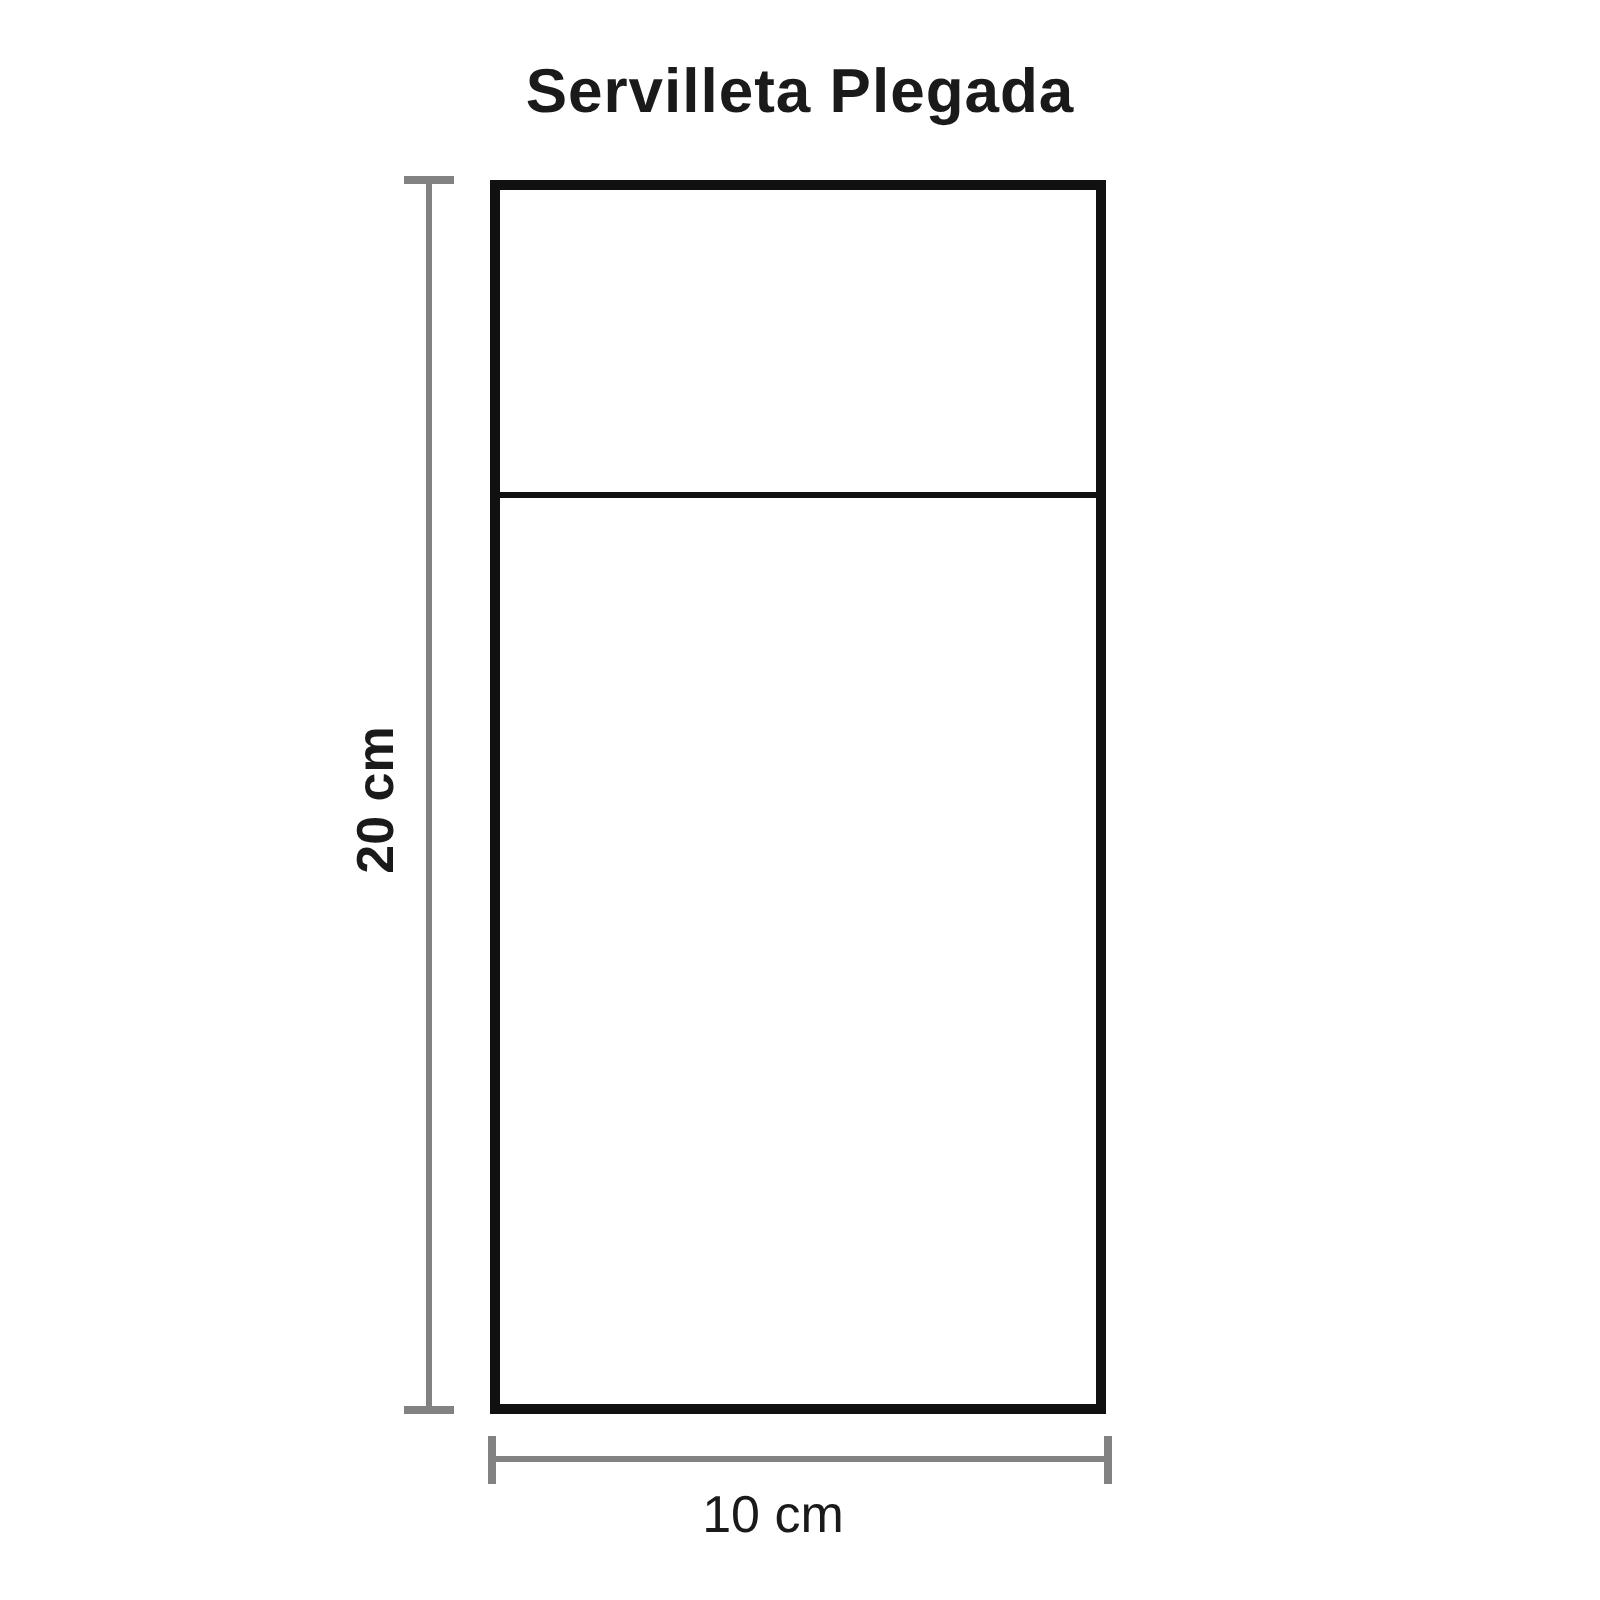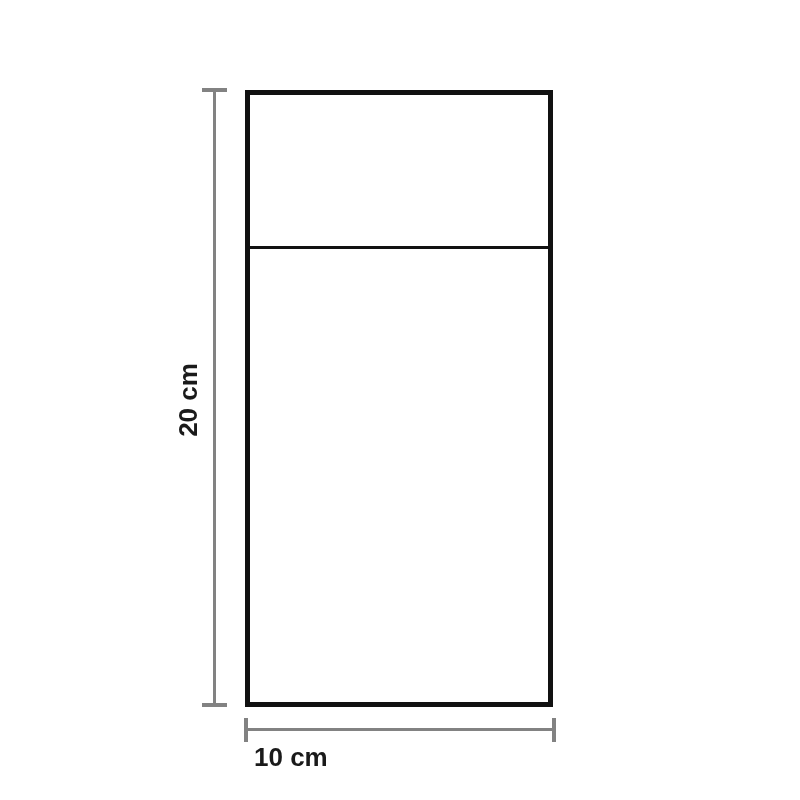--- a/index.html
+++ b/index.html
@@ -78,32 +78,34 @@
   .hdim-cap {
     position: absolute;
     top: 718px;
     width: 4px; height: 24px;
     background: var(--dimension-line);
   }
   .hdim-cap.left { left: 244px; }
   .hdim-cap.right { left: 552px; }
   .hdim-label {
     position: absolute;
-    left: 254px; top: 742px;
+    left: 231px; top: 742px;
     width: 311px;
+    text-align: center;
     font-size: 26px;
-    font-weight: bold;
+    font-weight: normal;
     color: var(--text-color);
   }
 </style>
 </head>
 <body>
 
 <div class="canvas">
 
+  <div class="title">Servilleta Plegada</div>
 
   <div class="napkin-rect">
     <div class="fold-line"></div>
   </div>
 
   <div class="vdim-cap top"></div>
   <div class="vdim-line"></div>
   <div class="vdim-cap bottom"></div>
   <div class="vdim-label">20 cm</div>
 

